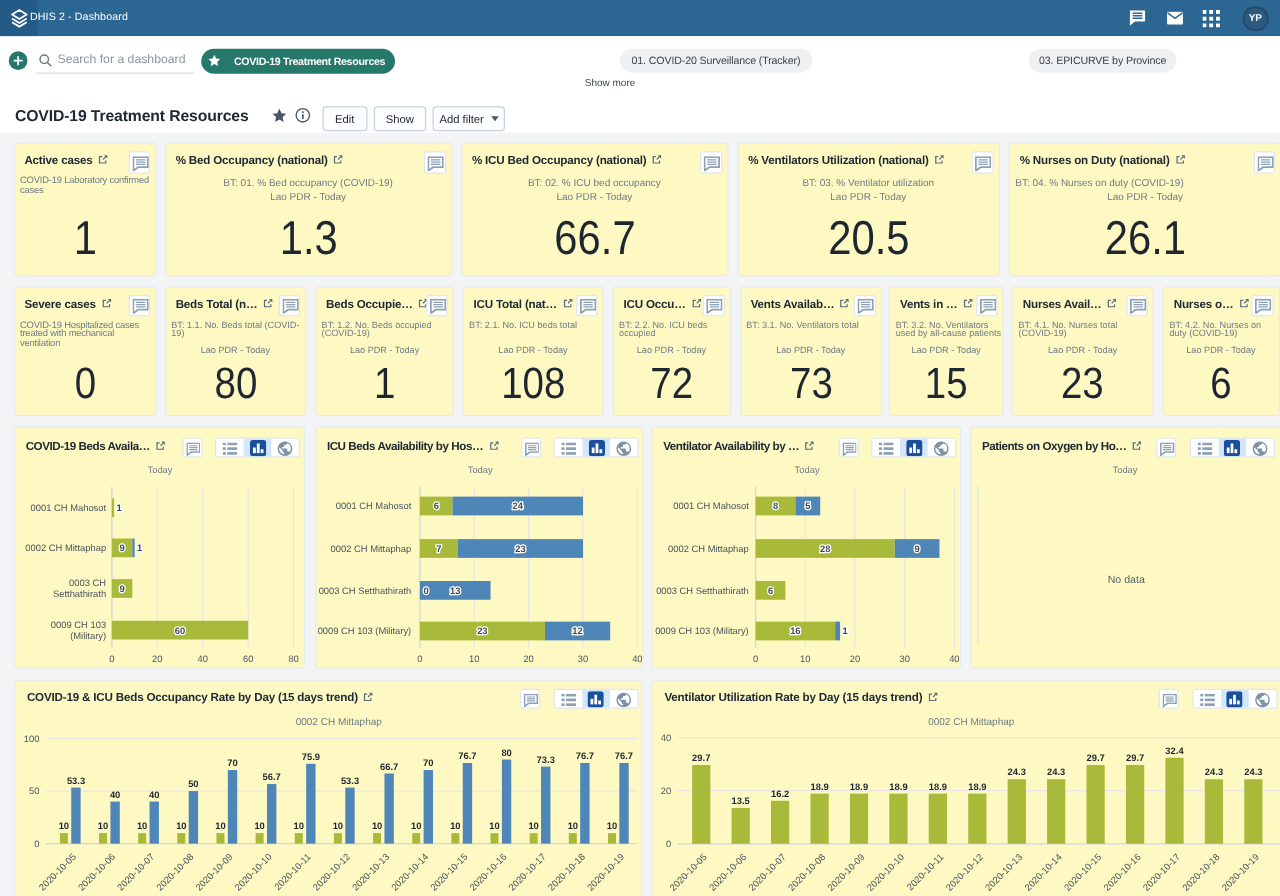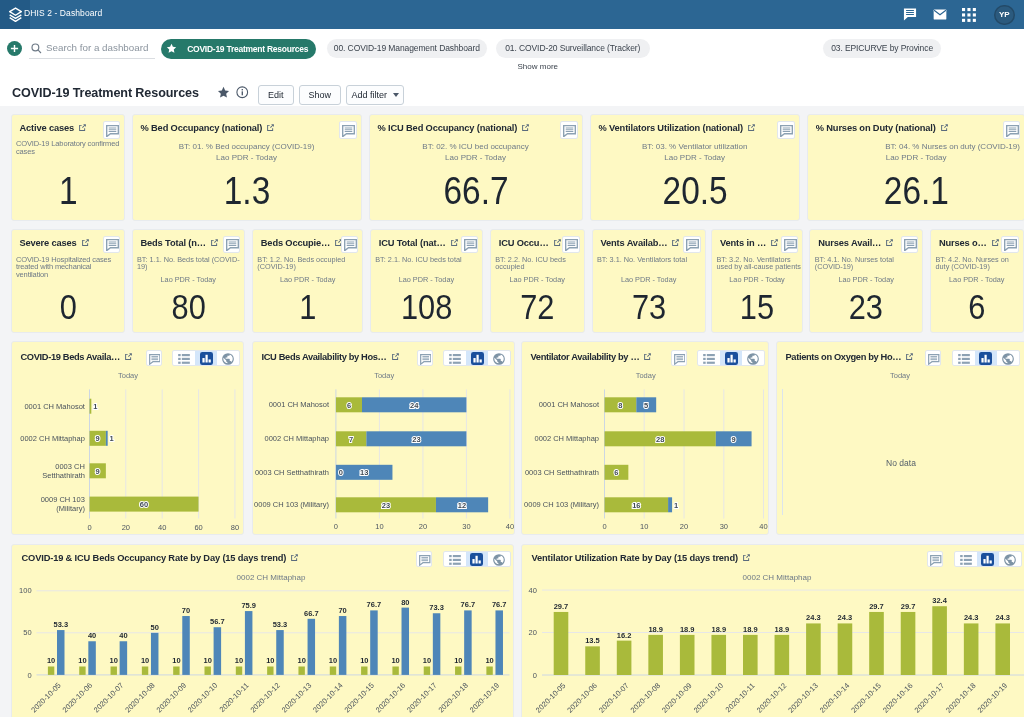--- a/index.html
+++ b/index.html
@@ -61,24 +61,23 @@
       <path d="M8.2 8.2l3.6 3.6" stroke="#6e7a87" stroke-width="1.4"></path>
     </svg>
 <div class="abs" style="left:46px;top:13px;font-size:9.8px;color:#8b949e">Search for a dashboard</div>
 <div class="abs" style="left:29px;top:28.5px;width:126px;height:1px;background:#dadde1"></div>
 <div class="abs" style="left:161.4px;top:9.7px;width:154.5px;height:20px;border-radius:10px;background:#26796a">
 <svg width="11" height="11" viewBox="0 0 24 24" style="position:absolute;left:4.5px;top:4.5px">
         <path d="M12 1.6l3.1 6.8 7.1.8-5.3 5 1.5 7.2L12 17.8l-6.4 3.6 1.5-7.2-5.3-5 7.1-.8z" fill="#fff"></path>
       </svg>
 <div class="abs" style="left:23px;top:0;right:5px;text-align:center;font-size:8.5px;font-weight:bold;color:#fff;line-height:20px;letter-spacing:-0.25px">COVID-19 Treatment Resources</div>
     </div>
-<div class="chip" style="left:326.7px;width:160.3px">00. COVID-19 Management Dashboard</div>
 <div class="chip" style="left:495.5px;width:154.5px">01. COVID-20 Surveillance (Tracker)</div>
 <div class="chip" style="left:823.2px;width:117.8px">03. EPICURVE by Province</div>
-<div class="abs" style="left:474px;top:33px;width:84px;text-align:right;font-size:8px;color:#3b434d">Show more</div>
+<div class="abs" style="left:446px;top:33px;width:84px;text-align:center;font-size:8px;color:#3b434d">Show more</div>
 </div>
 <div class="abs" style="left:12px;top:86px;font-size:12.6px;font-weight:bold;color:#212934;letter-spacing:-0.1px">COVID-19 Treatment Resources</div>
 <svg width="13" height="13" viewBox="0 0 24 24" style="position:absolute;left:217px;top:85.5px">
     <path d="M12 1.6l3.1 6.8 7.1.8-5.3 5 1.5 7.2L12 17.8l-6.4 3.6 1.5-7.2-5.3-5 7.1-.8z" fill="#4a5768"></path>
   </svg>
 <svg width="12.5" height="12.5" viewBox="0 0 14 14" style="position:absolute;left:236px;top:86px">
 <circle cx="7" cy="7" r="6" fill="none" stroke="#4a5768" stroke-width="1.2"></circle>
     <rect x="6.3" y="6" width="1.5" height="4.4" fill="#4a5768"></rect>
     <rect x="6.3" y="3.4" width="1.5" height="1.5" fill="#4a5768"></rect>
   </svg>
@@ -157,21 +156,21 @@
 <path d="M1.5 2.5h3.4v1.3H2.8v5.4h5.4V7.1h1.3v3.4H1.5z" fill="#5a6b7d"></path>
 <path d="M6.8 1.5H10.5V5.2L9.1 3.8 6.3 6.6 5.4 5.7 8.2 2.9z" fill="#5a6b7d"></path>
       </svg></div>
     <div style="position:absolute;right:4px;top:6px;width:17.5px;height:17.5px;border:1px solid #e2e7ec;border-radius:2px;background:#fff;box-sizing:border-box">
 <svg width="13.0" height="12.0" viewBox="0 0 14 13" style="position:absolute;left:2.2px;top:2.8px">
 <path d="M0.7 0.7h12.6v8.8H4.8L0.7 12.6z" fill="none" stroke="#8ca1b3" stroke-width="1.5"></path>
 <path d="M2.9 3.2h8.2M2.9 5.1h8.2M2.9 7h8.2" stroke="#8ca1b3" stroke-width="1.15"></path>
       </svg>
     </div>
     <div class="sub" style="left:4.5px;right:4.5px;top:28px">
-      <div style="text-align:right">BT: 04. % Nurses on duty (COVID-19)</div>
+      <div style="text-align:left">BT: 04. % Nurses on duty (COVID-19)</div>
     </div>
     <div class="per" style="top:38.3px">Lao PDR - Today</div>
     <div class="num n1" style="top:57.0px">26.1</div>
   </div>
 <div class="card" style="left:10.5px;top:228.5px;width:114.8px;height:104.7px;overflow:hidden">
     <div class="ct" style="left:8px;top:8px">Severe cases<svg width="9" height="9" viewBox="0 0 12 12" style="display:inline-block;vertical-align:-1px;margin-left:4px">
 <path d="M1.5 2.5h3.4v1.3H2.8v5.4h5.4V7.1h1.3v3.4H1.5z" fill="#5a6b7d"></path>
 <path d="M6.8 1.5H10.5V5.2L9.1 3.8 6.3 6.6 5.4 5.7 8.2 2.9z" fill="#5a6b7d"></path>
       </svg></div>
     <div style="position:absolute;right:4px;top:6px;width:17.5px;height:17.5px;border:1px solid #e2e7ec;border-radius:2px;background:#fff;box-sizing:border-box">

